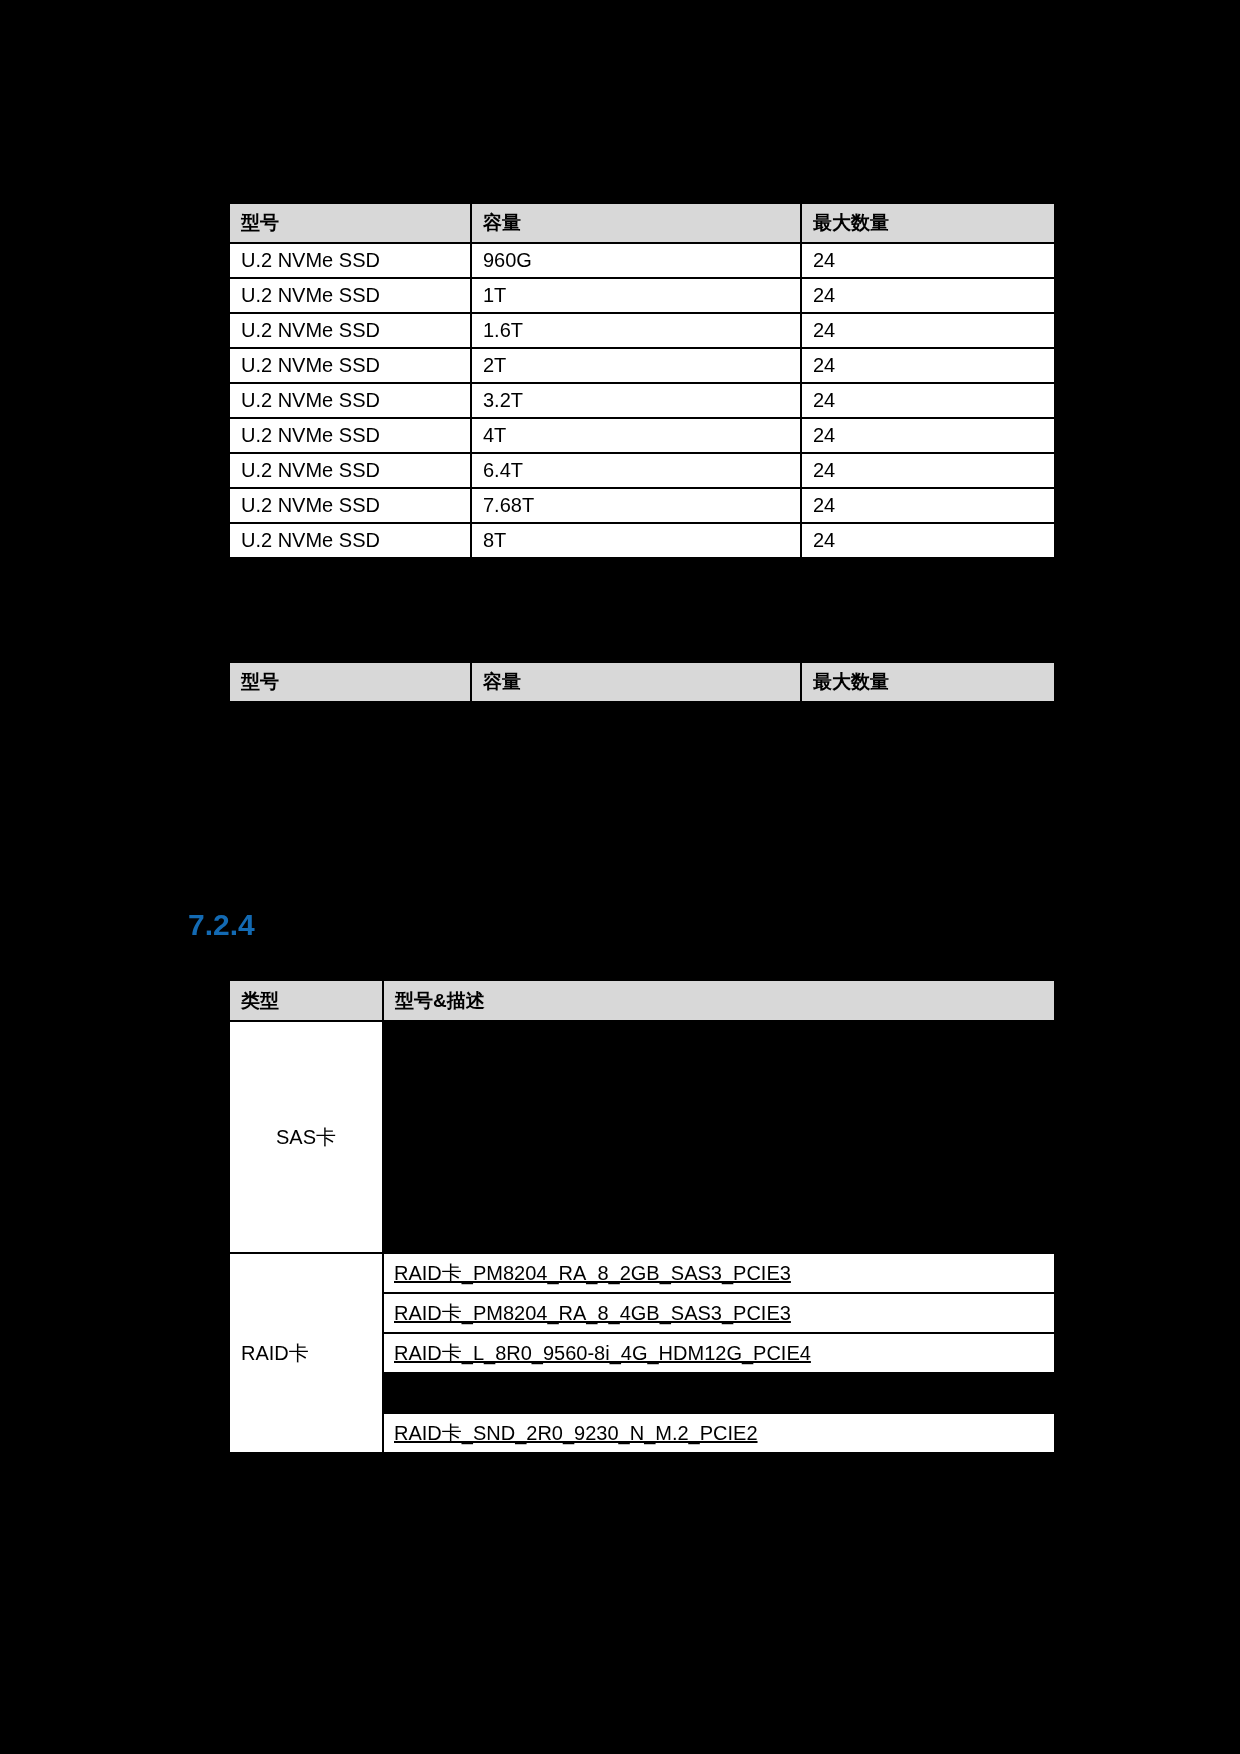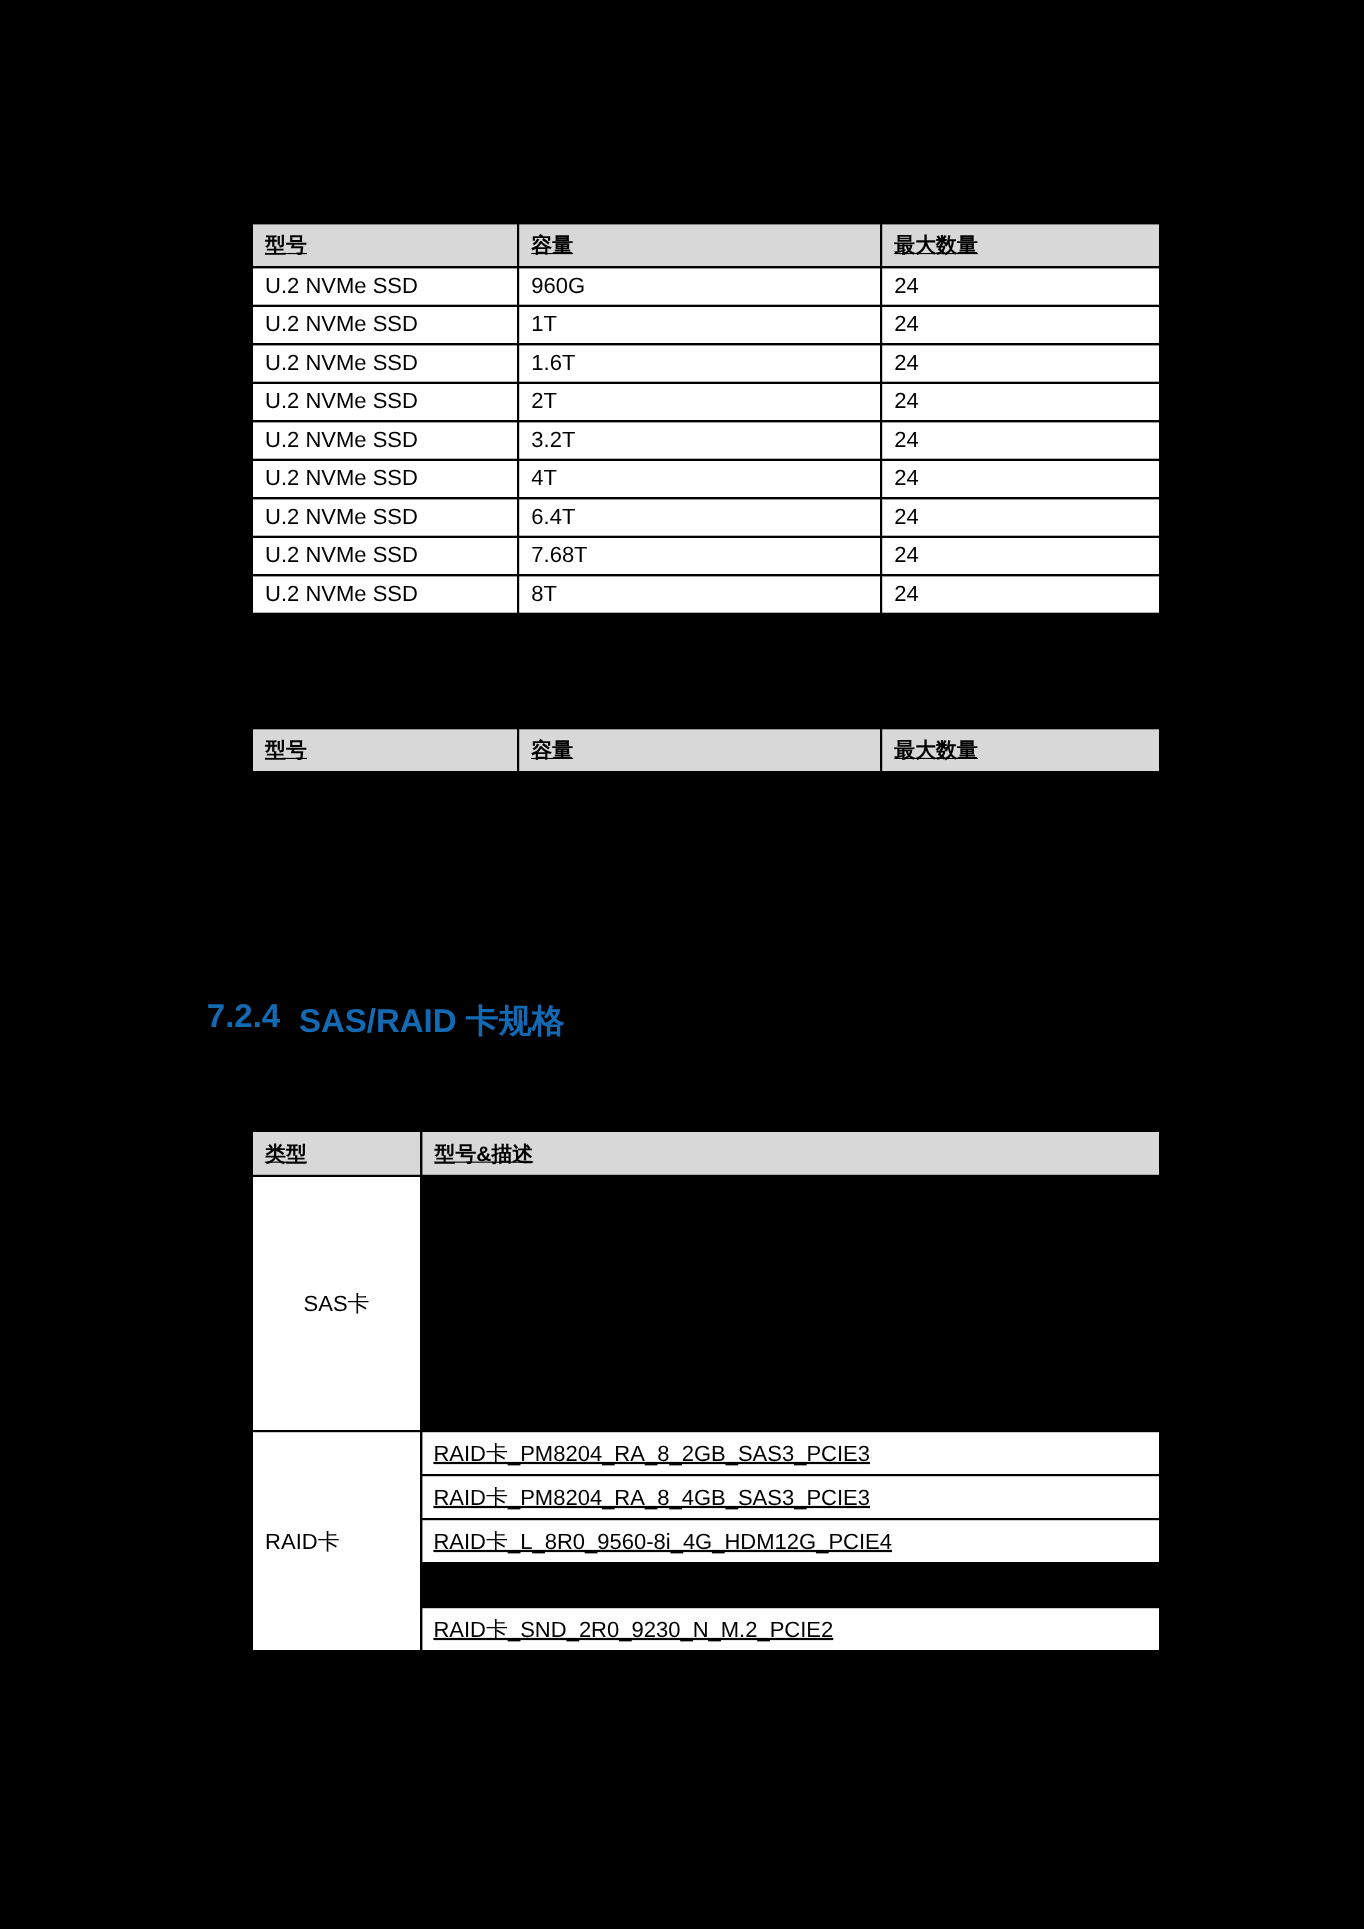--- a/index.html
+++ b/index.html
@@ -23,21 +23,20 @@
     vertical-align: middle;
     text-align: left;
     overflow: hidden;
     white-space: nowrap;
   }
   table.spec th {
     background: #d8d8d8;
     font-weight: bold;
     font-size: 19px;
     height: 38px;
-    text-decoration: underline;
   }
   table.spec td {
     background: #ffffff;
     font-weight: normal;
     font-size: 20px;
   }
   
   #nvme-table { left: 228px; top: 202px; width: 826px; }
   #nvme-table td { height: 33px; margin-top: 28px; }
   
@@ -47,21 +46,21 @@
     position: absolute;
     left: 188px; top: 908px;
     font-size: 30px;
     font-weight: bold;
     color: #136ab3;
     display: flex;
     gap: 17px;
     white-space: nowrap;
   }
   
-  #raid-table { left: 228px; top: 1027px; width: 826px; }
+  #raid-table { left: 228px; top: 979px; width: 826px; }
   #raid-table th { height: 39px; }
   #raid-table td.type-cell { font-size: 20px; }
   #raid-table td.sas-type { height: 230px; text-align: center; }
   #raid-table td.item-cell { height: 38px; padding: 0 10px; text-decoration: underline; }
   #raid-table td.redacted {
     background: #000000;
     color: #000000;
     border-color: #000000;
   }
 </style>
@@ -138,21 +137,20 @@
       <tr>
     <th>型号</th>
     <th>容量</th>
     <th>最大数量</th>
   </tr>
 </tbody>
   </table>
 
 <div id="section-heading">
   <span>7.2.4</span>
-  <span>SAS/RAID 卡规格</span>
 </div>
 
 <table class="spec" id="raid-table">
   <colgroup>
       <col style="width:154px">
       <col style="width:672px">
     </colgroup>
   <tbody>
       <tr>
     <th>类型</th>

